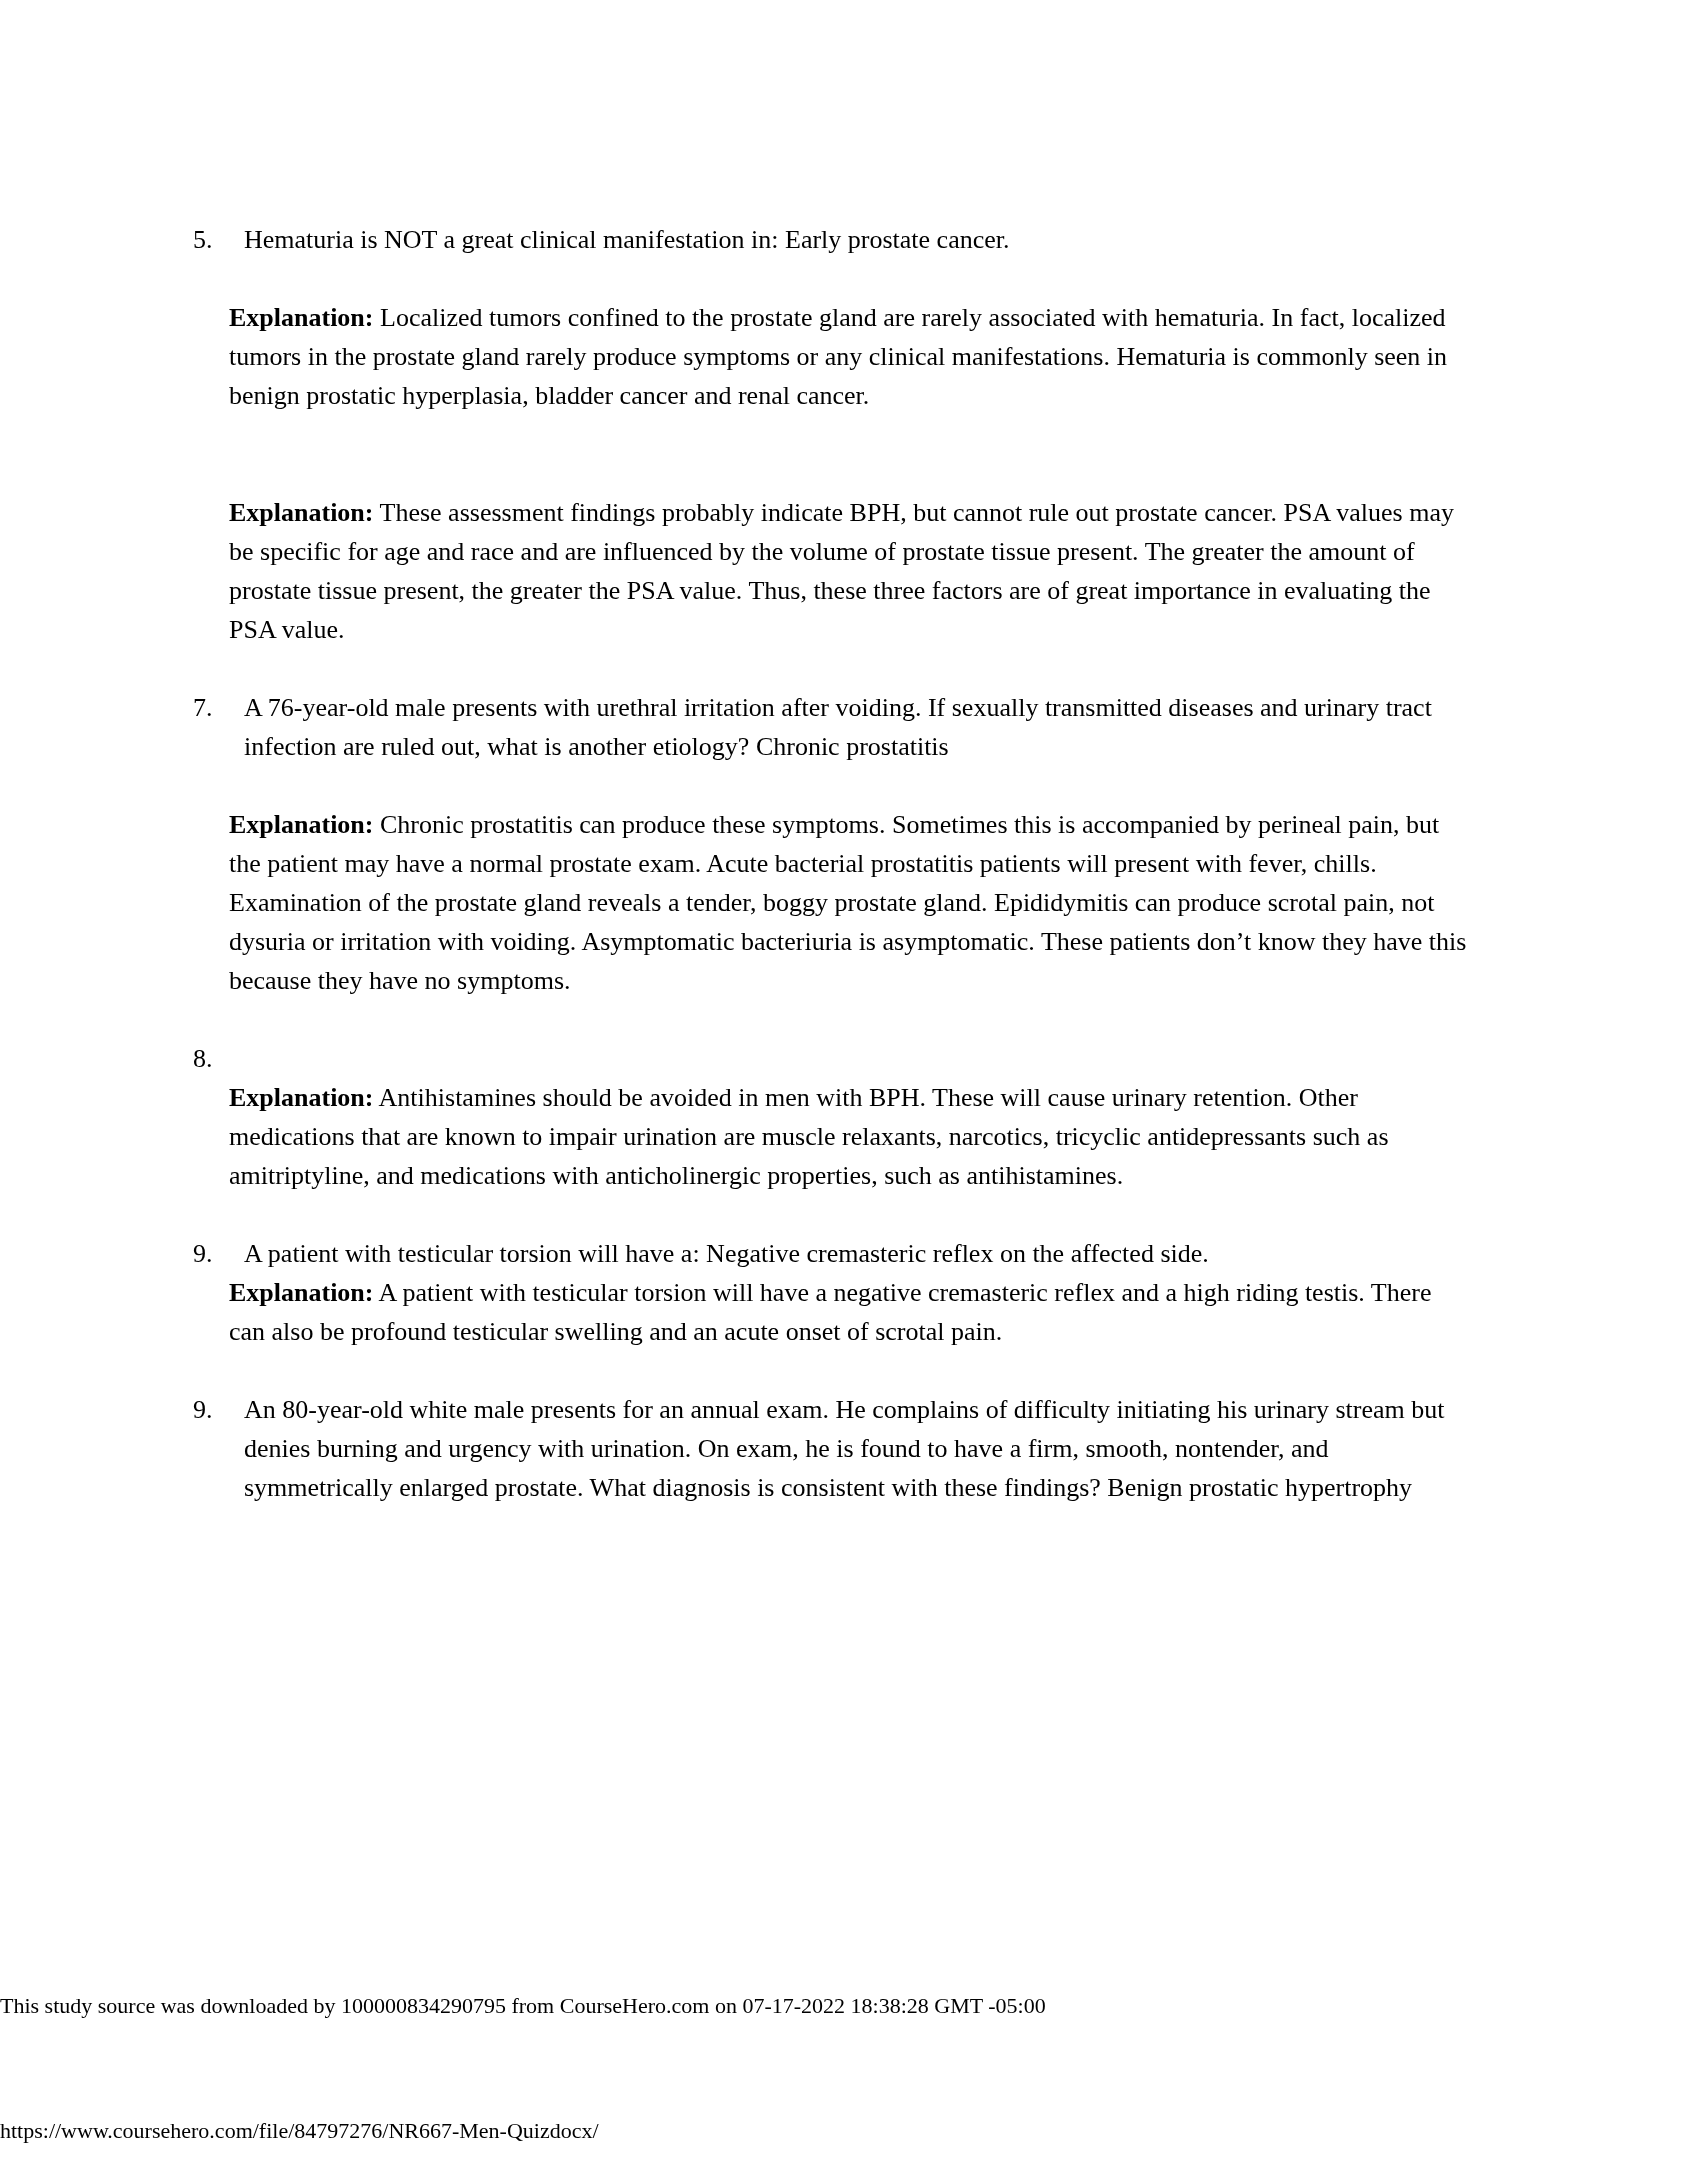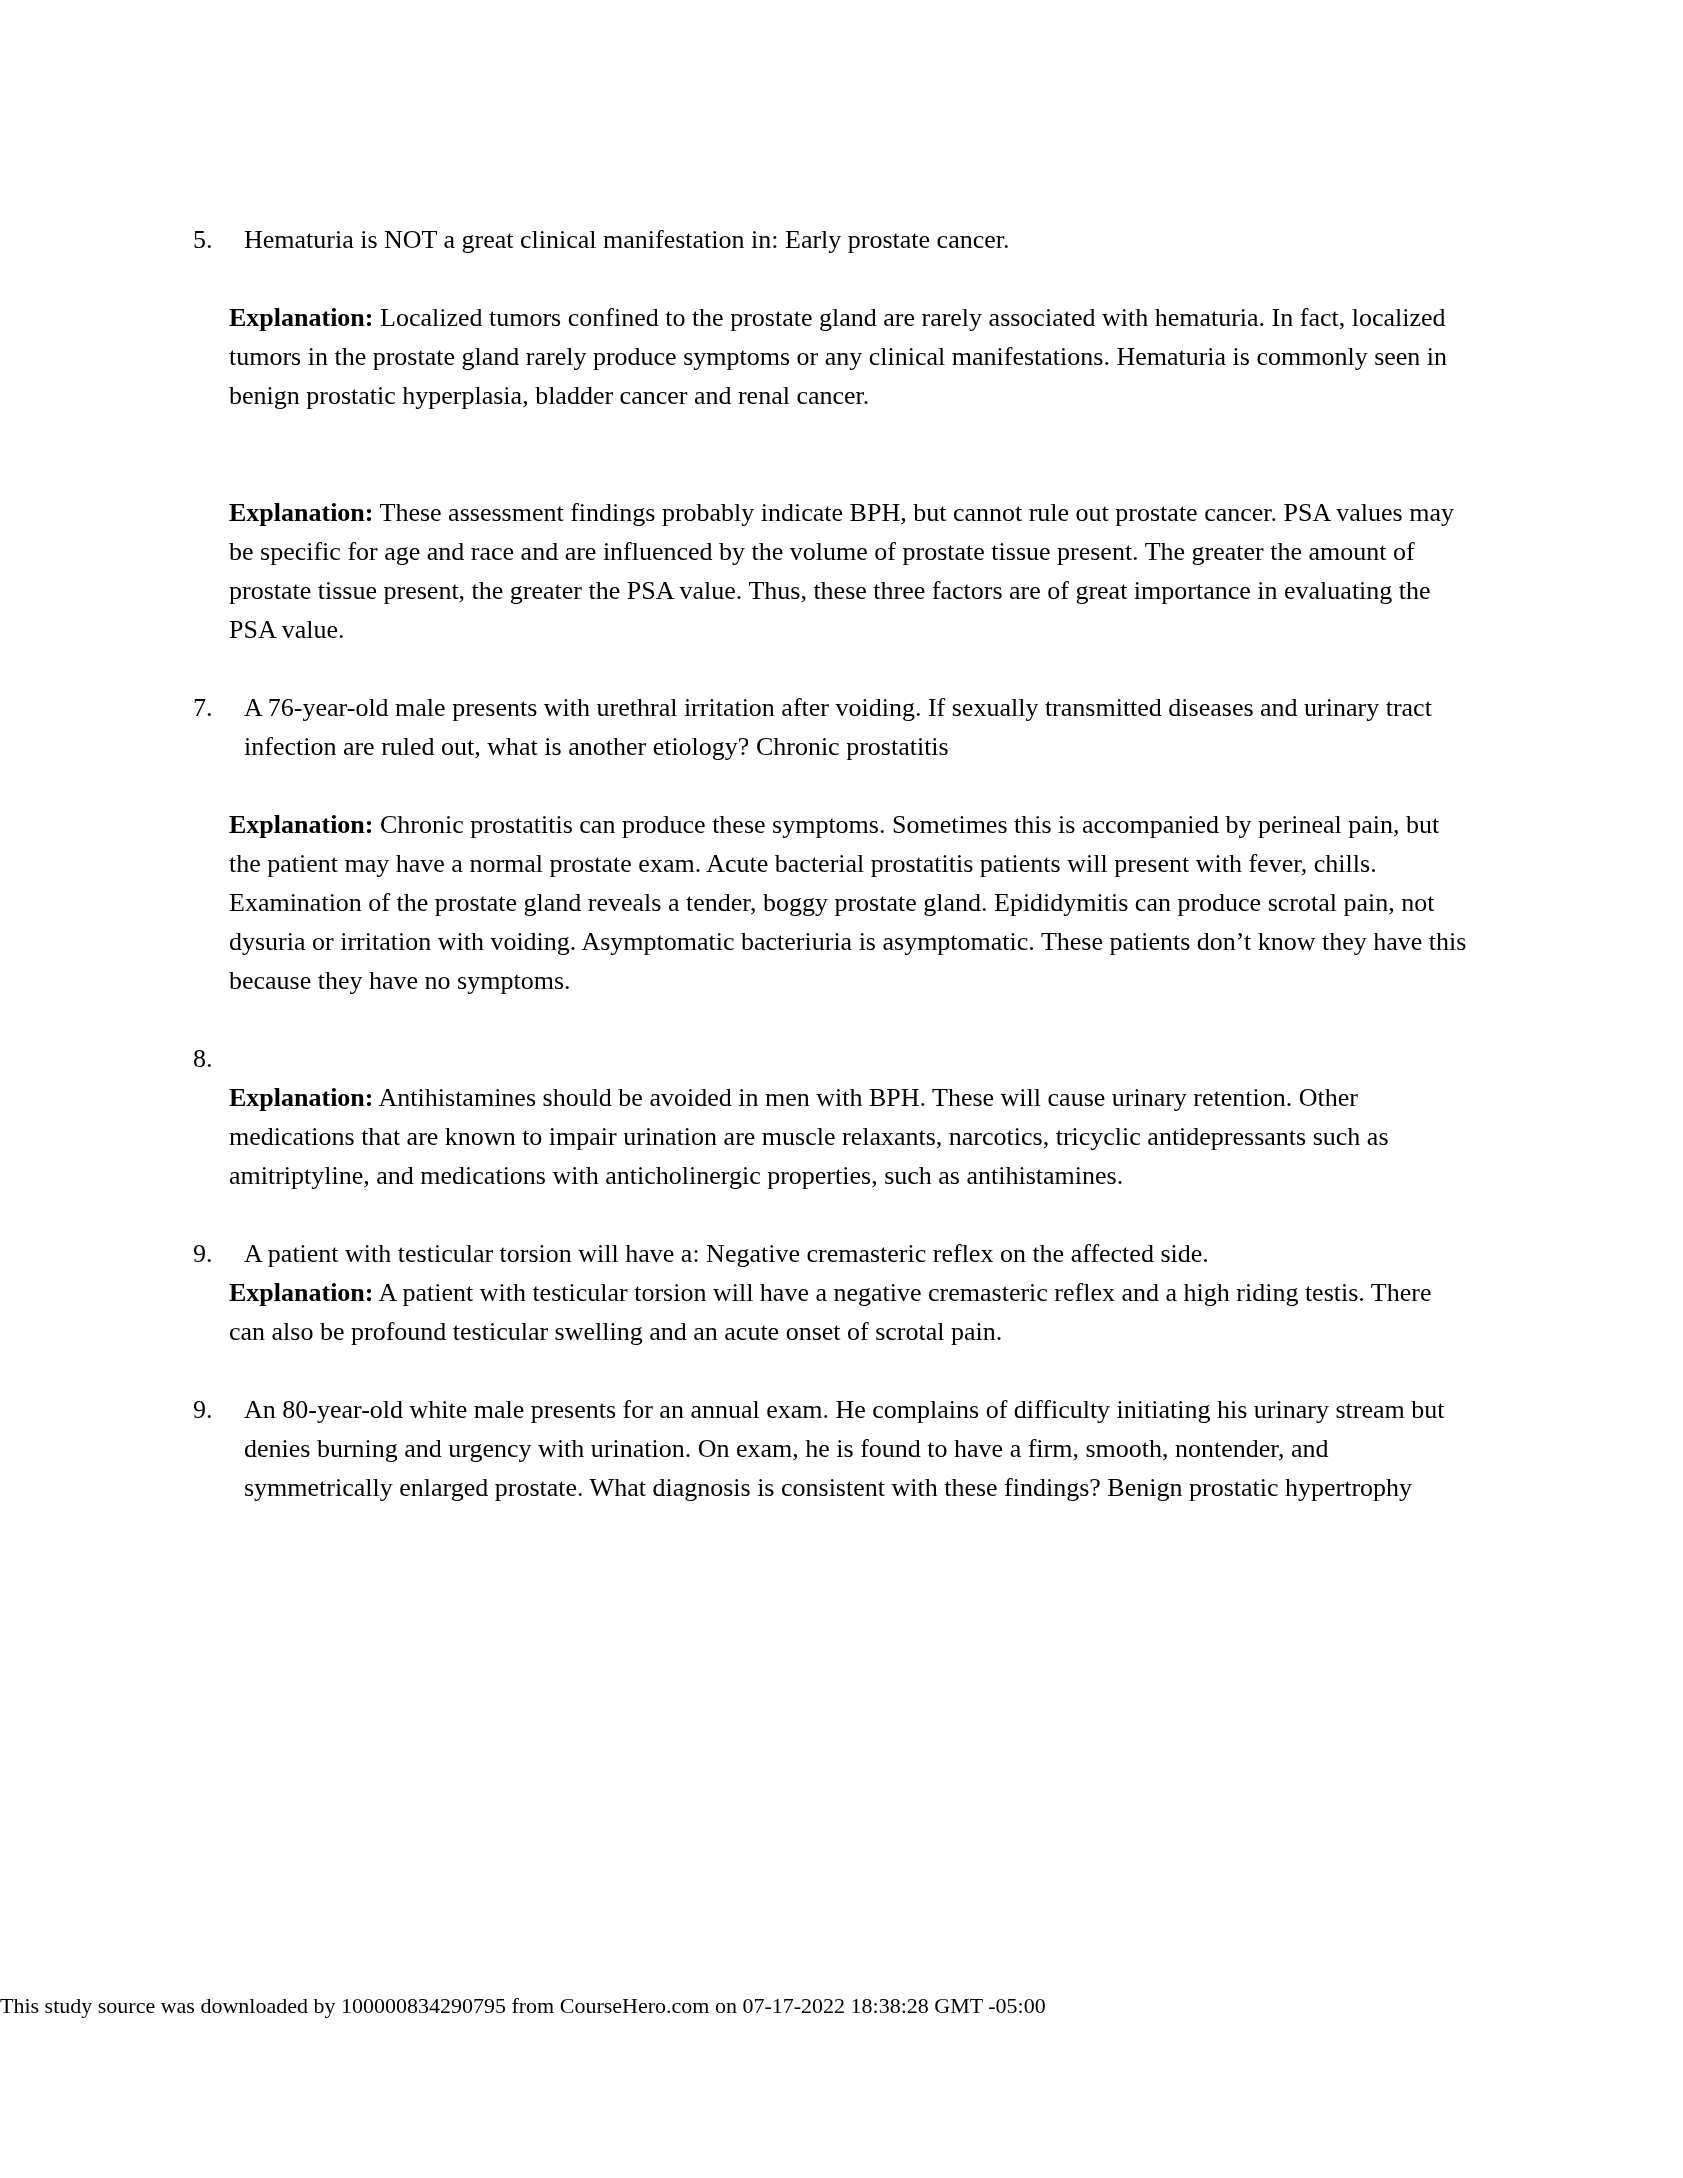--- a/index.html
+++ b/index.html
@@ -151,15 +151,16 @@
 
     <div class="gap-lg"></div>
 
     <div class="block li">
       <span class="num">9.</span><span>An 80-year-old white male presents for an annual exam. He complains of difficulty initiating his urinary stream but denies burning and urgency with urination. On exam, he is found to have a firm, smooth, nontender, and symmetrically enlarged prostate. What diagnosis is consistent with these findings? Benign prostatic hypertrophy</span>
     </div>
 
   </div>
 
   <div class="footer-line footer-downloaded">This study source was downloaded by 100000834290795 from CourseHero.com on 07-17-2022 18:38:28 GMT -05:00</div>
+  <div class="footer-line footer-url">https://www.coursehero.com/file/84797276/NR667-Men-Quizdocx/</div>
 
 </div>
 
 
 </body></html>

